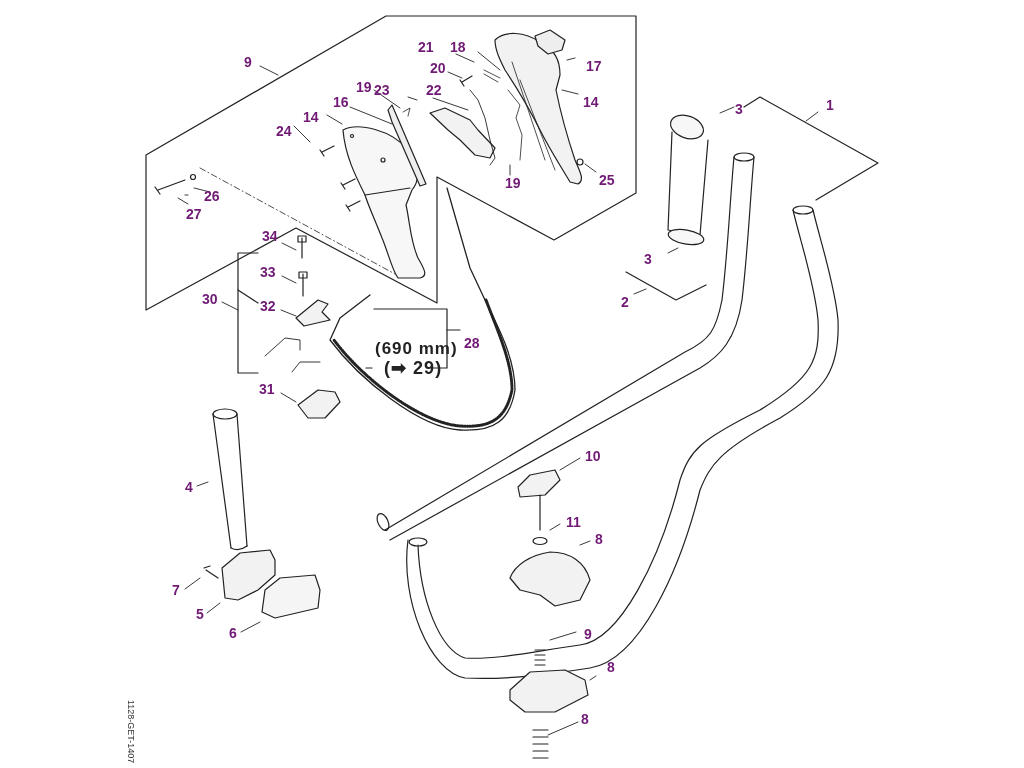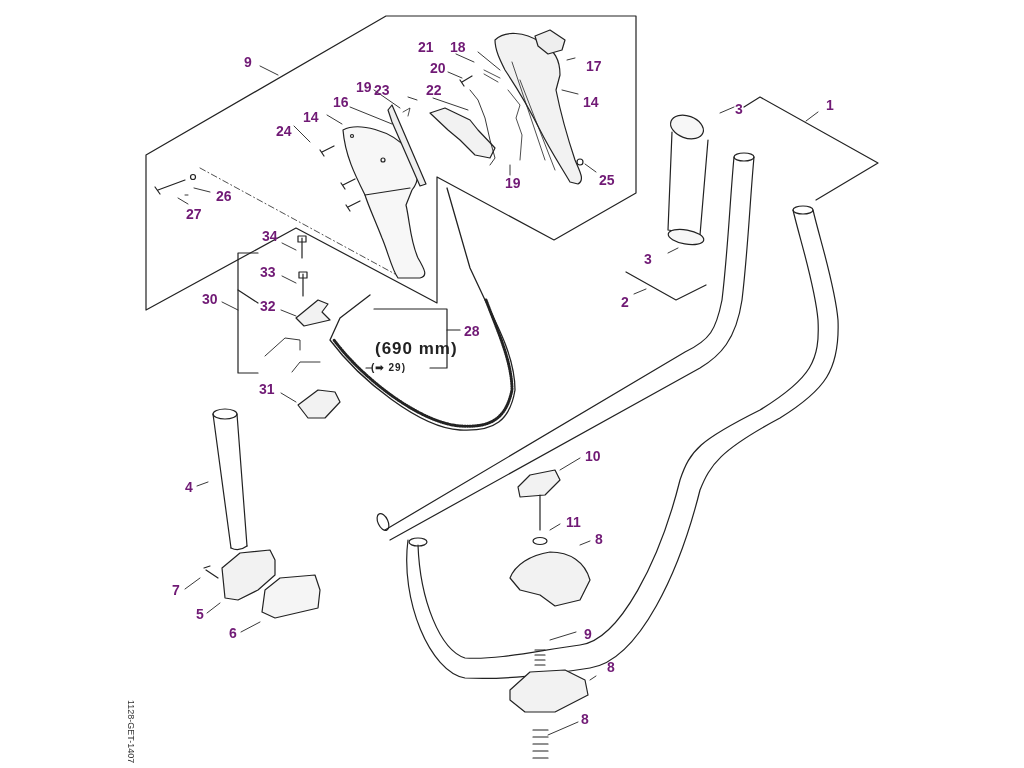--- a/index.html
+++ b/index.html
@@ -177,30 +177,30 @@
 <div class="lbl" style="left:333px;top:95px">16</div>
 <div class="lbl" style="left:586px;top:59px">17</div>
 <div class="lbl" style="left:450px;top:40px">18</div>
 <div class="lbl" style="left:505px;top:176px">19</div>
 <div class="lbl" style="left:430px;top:61px">20</div>
 <div class="lbl" style="left:418px;top:40px">21</div>
 <div class="lbl" style="left:426px;top:83px">22</div>
 <div class="lbl" style="left:374px;top:83px">23</div>
 <div class="lbl" style="left:276px;top:124px">24</div>
 <div class="lbl" style="left:599px;top:173px">25</div>
-<div class="lbl" style="left:216px;top:189px">26</div>
+<div class="lbl" style="left:204px;top:189px">26</div>
 <div class="lbl" style="left:186px;top:207px">27</div>
-<div class="lbl" style="left:464px;top:324px">28</div>
+<div class="lbl" style="left:464px;top:336px">28</div>
 <div class="lbl" style="left:202px;top:292px">30</div>
 <div class="lbl" style="left:259px;top:382px">31</div>
 <div class="lbl" style="left:260px;top:299px">32</div>
 <div class="lbl" style="left:260px;top:265px">33</div>
 <div class="lbl" style="left:262px;top:229px">34</div>
 
 <div class="note" style="left:375px;top:343px">(690 mm)</div>
-<div class="note" style="left:371px;top:362px;font-size:10px">
+<div class="note" style="left:384px;top:362px;font-size:18px">
   <span>(</span><span>➡</span>
   <span>29)</span>
 </div>
 
 <div class="sideid">
   <span>1128-GET-1407</span>
 </div>
 
 </body></html>

